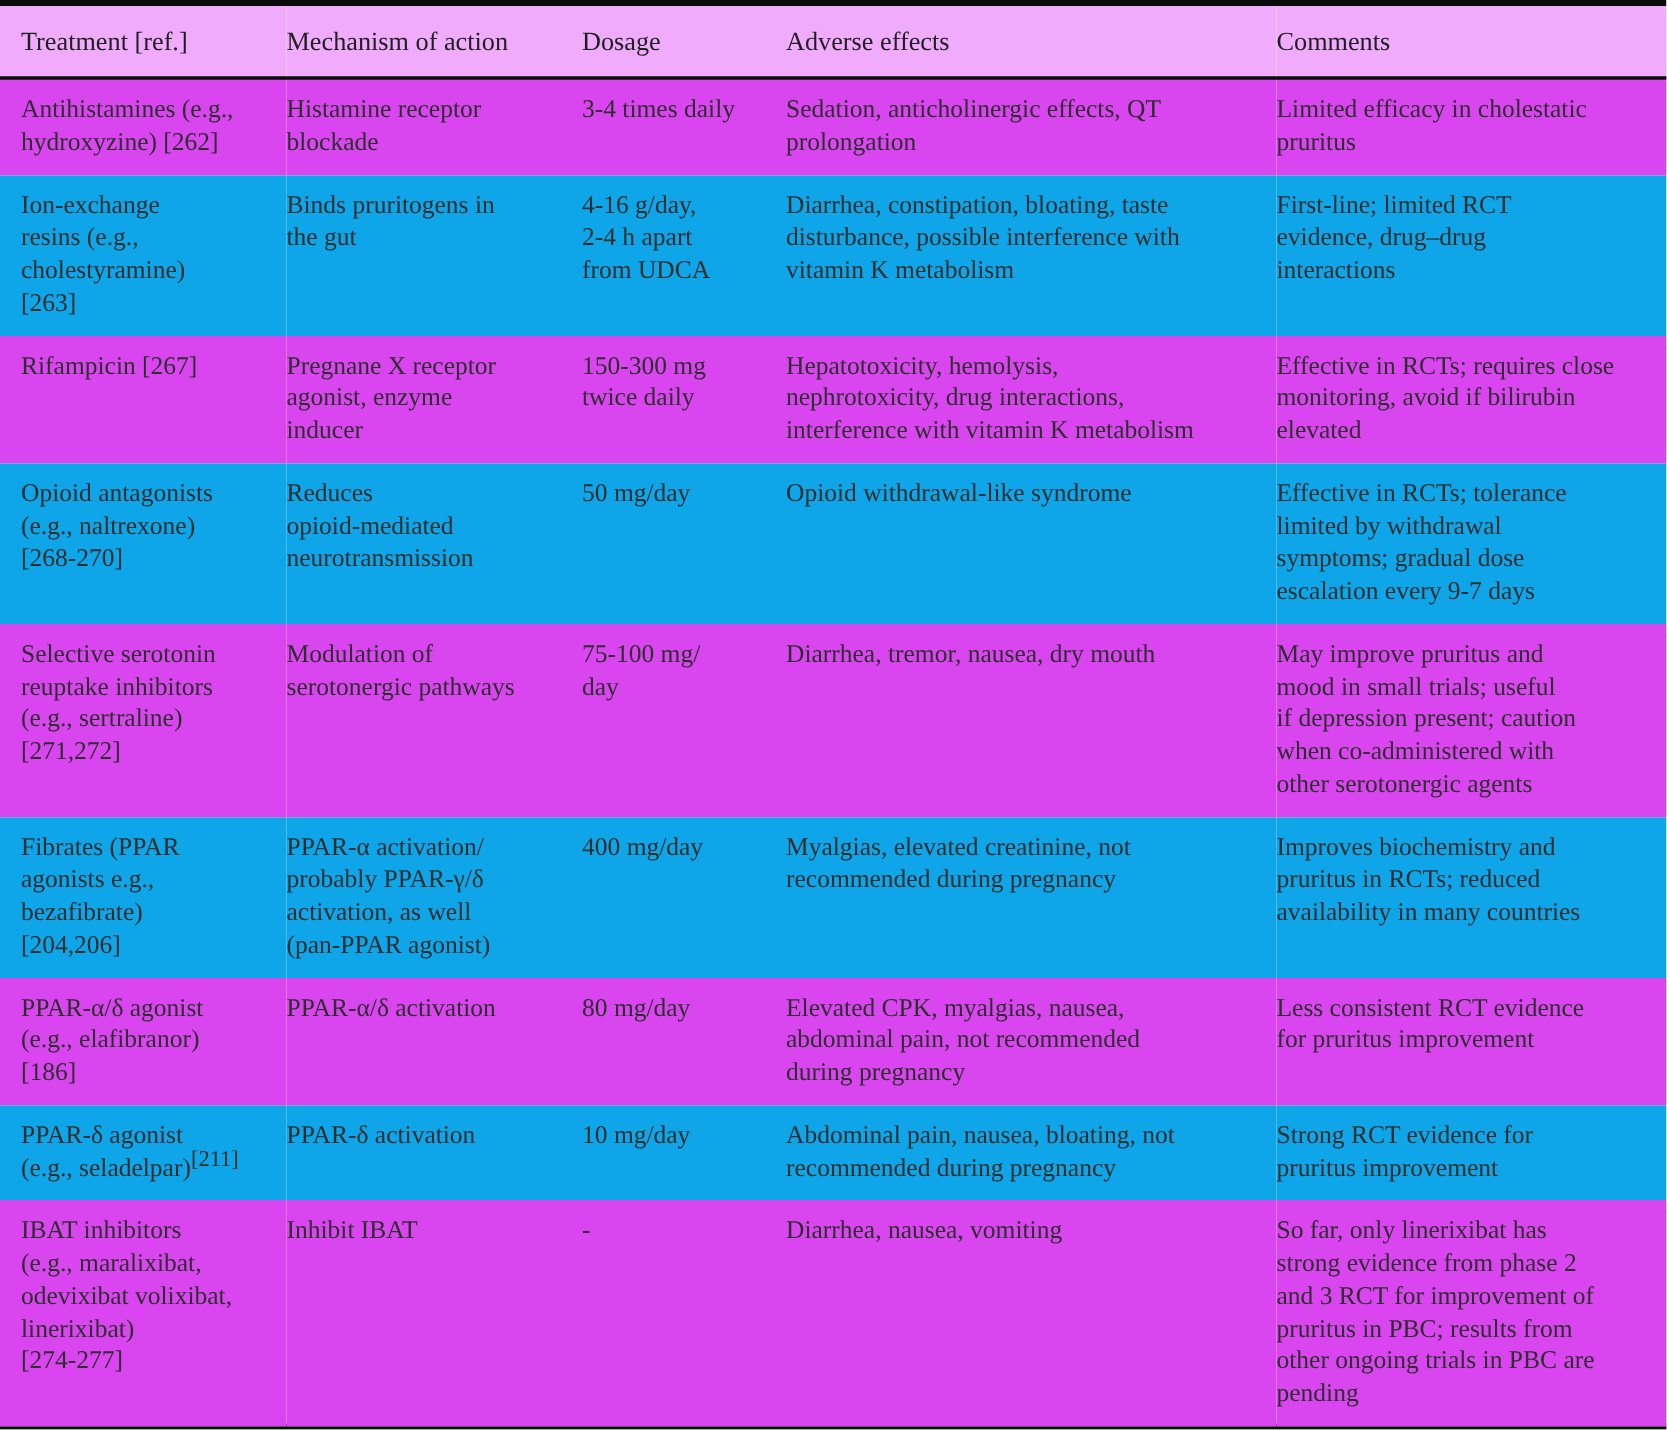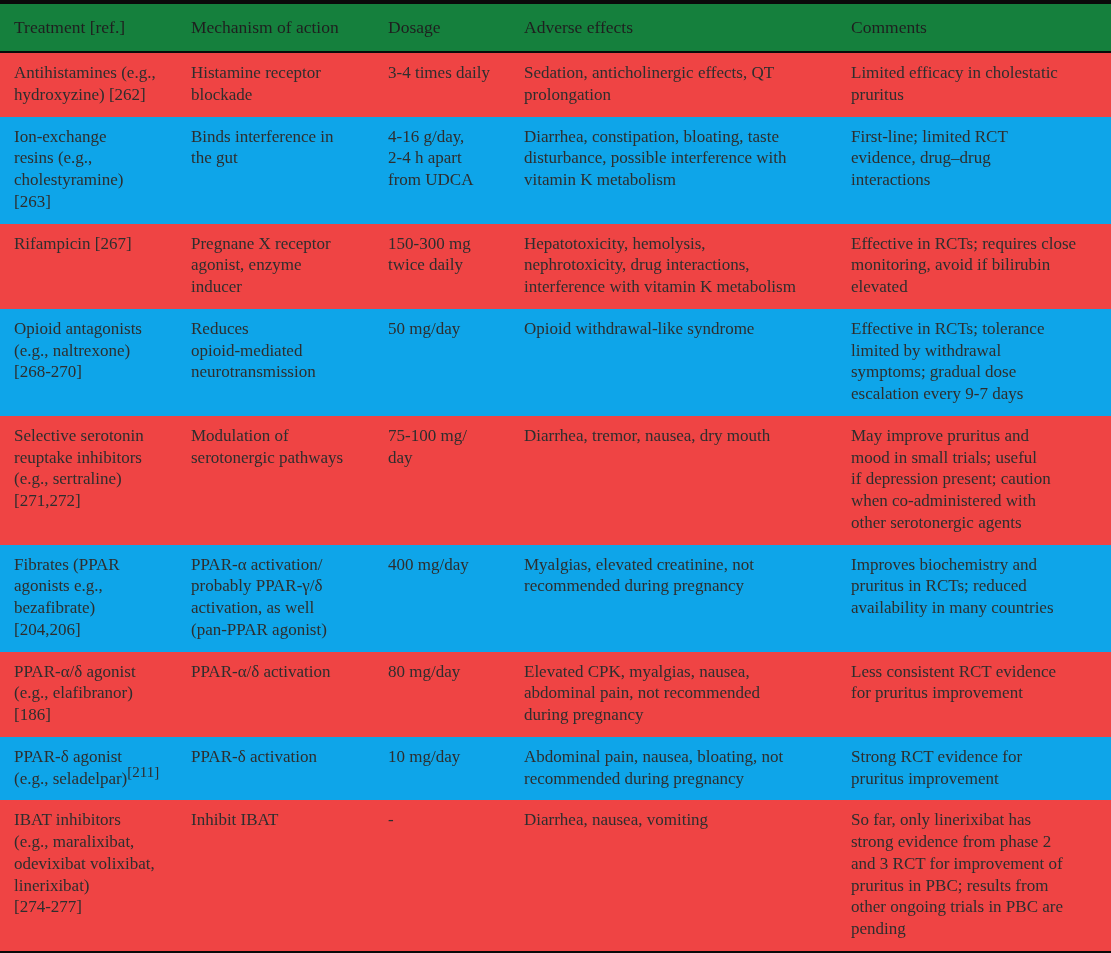--- a/index.html
+++ b/index.html
@@ -32,33 +32,33 @@
   col.c1 { width: 191px; }
   col.c2 { width: 197px; }
   col.c3 { width: 136px; }
   col.c4 { width: 327px; }
   col.c5 { width: 260px; }
   thead th {
     text-align: left;
     font-weight: normal;
     font-size: 17.5px;
     color: #1f1f1f;
-    background: #15803d;
+    background: #f0abfc;
     padding: 13px 12px 13px 0;
     border-bottom: 2px solid #0a0a0a;
     vertical-align: middle;
   }
   thead th:first-child { padding-left: 14px; }
   tbody td {
     vertical-align: top;
     padding: 9px 14px 11px 0;
     line-height: 1.28;
   }
   tbody td:first-child { padding-left: 14px; }
-  tbody tr.light { background: #ef4444; }
+  tbody tr.light { background: #d946ef; }
   tbody tr.dark  { background: #0ea5e9; }
   .cell-text { white-space: pre-line; }
   sup.ref {
     font-size: 15px;
     line-height: 0;
     vertical-align: super;
   }
   .footnote {
     border-top: 2px solid #0a0a0a;
     background: #ffffff;
@@ -101,21 +101,21 @@
           <td><span class="cell-text">Sedation, anticholinergic effects, QT
 prolongation</span></td>
           <td><span class="cell-text">Limited efficacy in cholestatic
 pruritus</span></td>
         </tr>
         <tr class="dark">
           <td><span class="cell-text">Ion-exchange
 resins (e.g.,
 cholestyramine)
 [263]</span></td>
-          <td><span class="cell-text">Binds interference in
+          <td><span class="cell-text">Binds pruritogens in
 the gut</span></td>
           <td><span class="cell-text">4-16 g/day,
 2-4 h apart
 from UDCA</span></td>
           <td><span class="cell-text">Diarrhea, constipation, bloating, taste
 disturbance, possible interference with
 vitamin K metabolism</span></td>
           <td><span class="cell-text">First-line; limited RCT
 evidence, drug–drug
 interactions</span></td>

